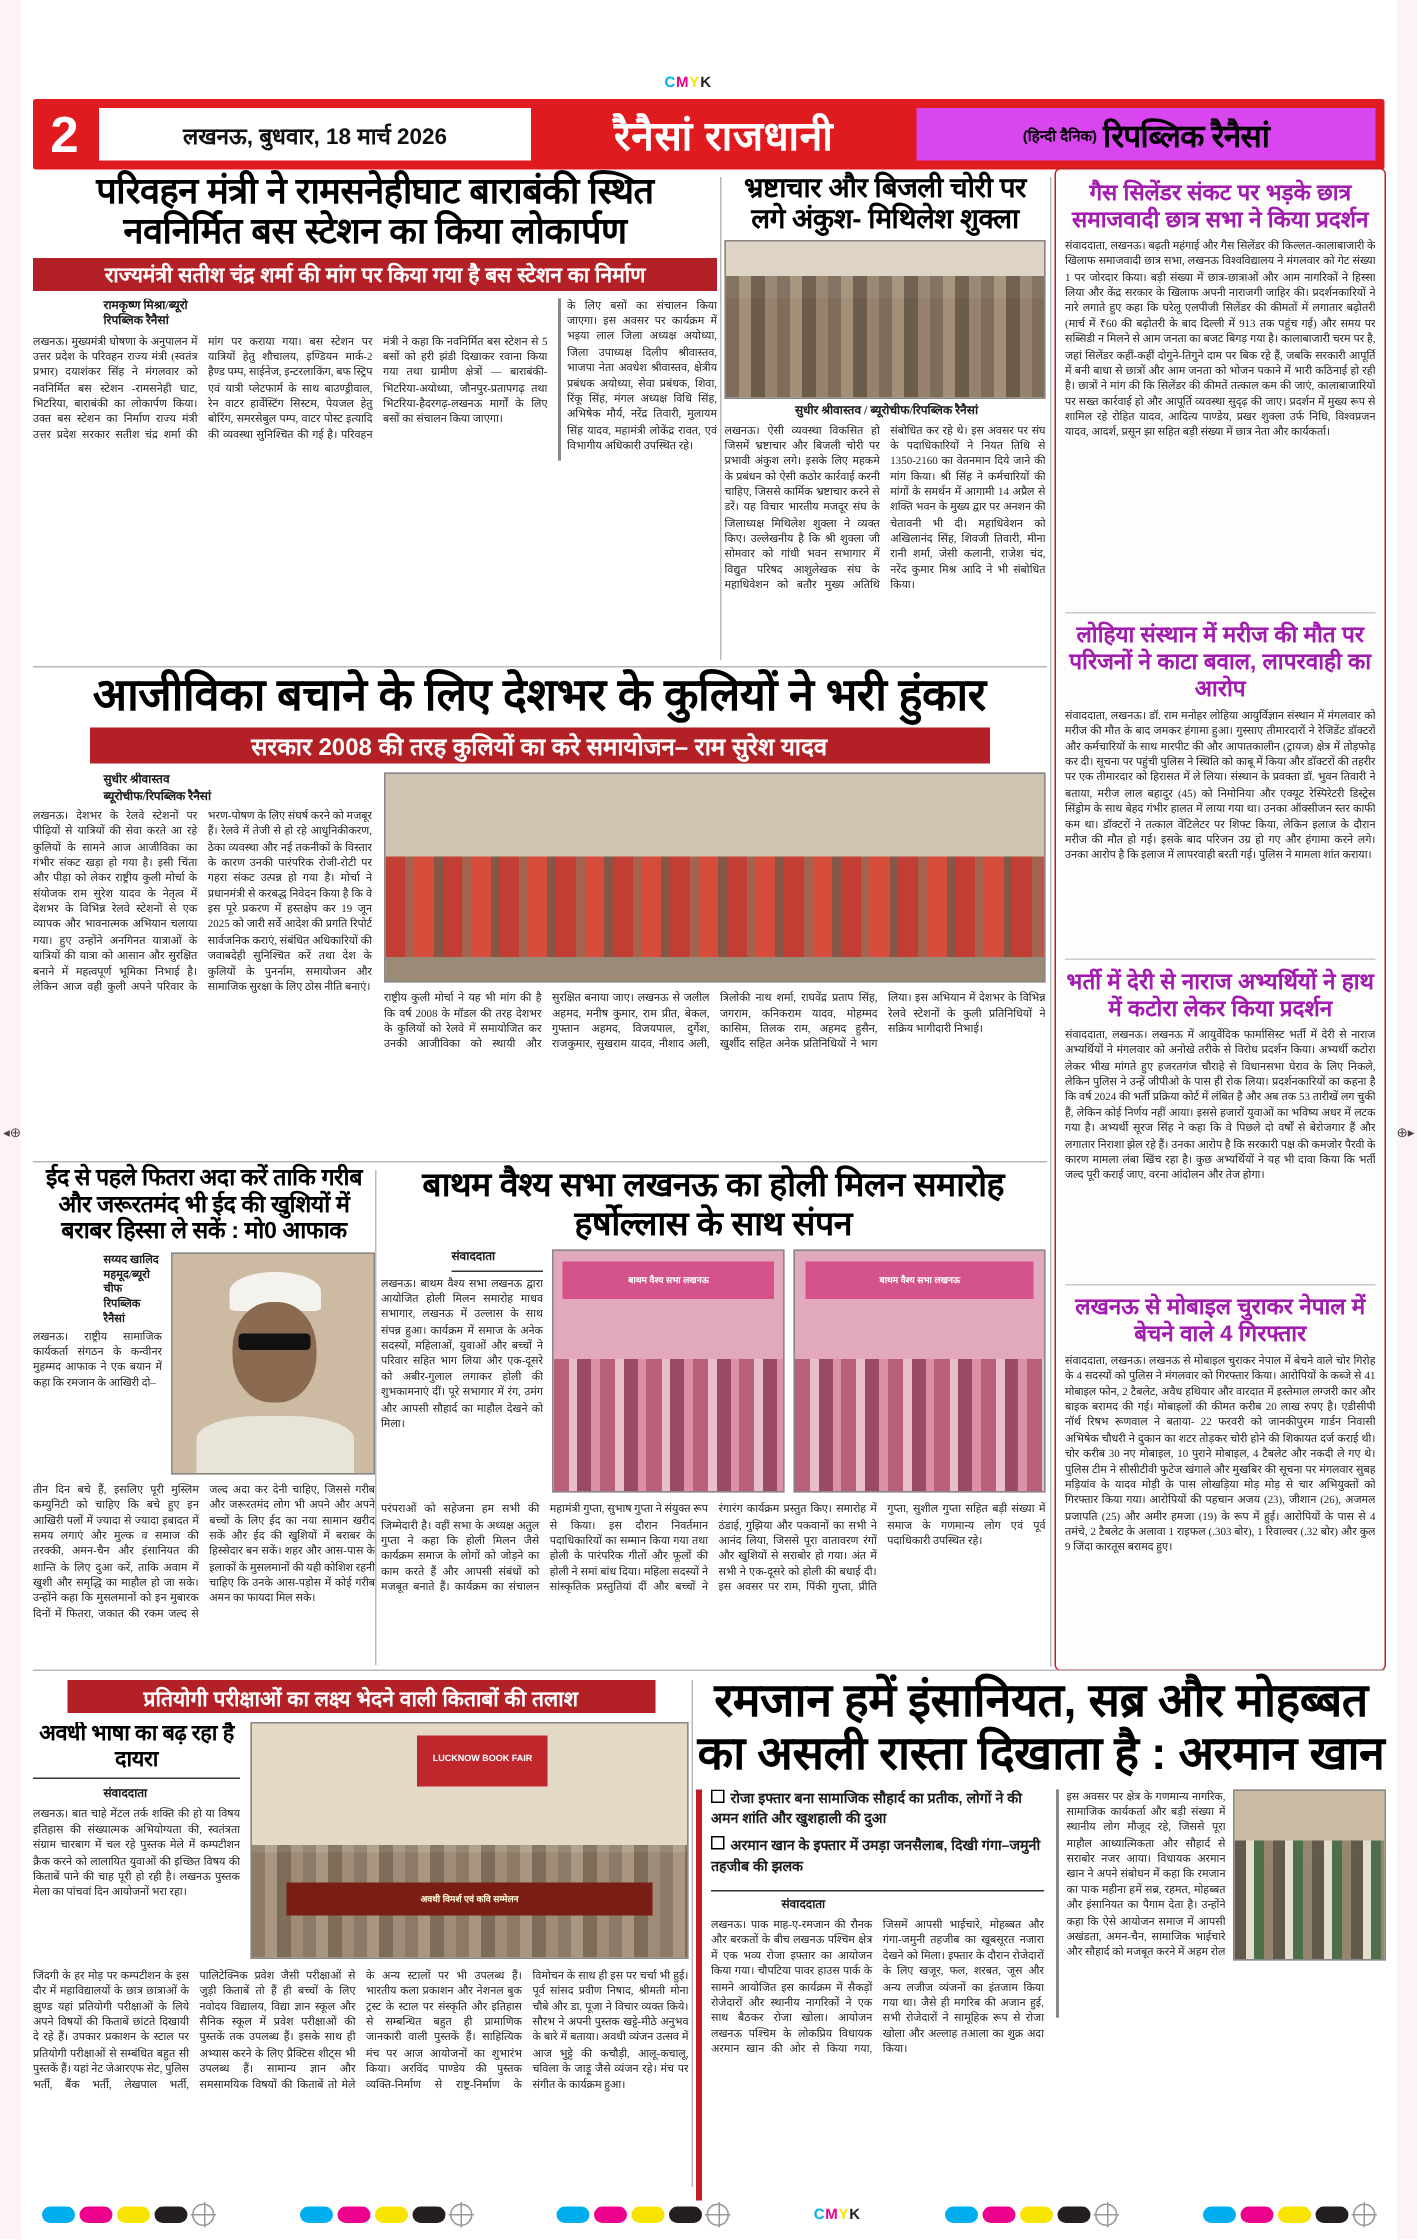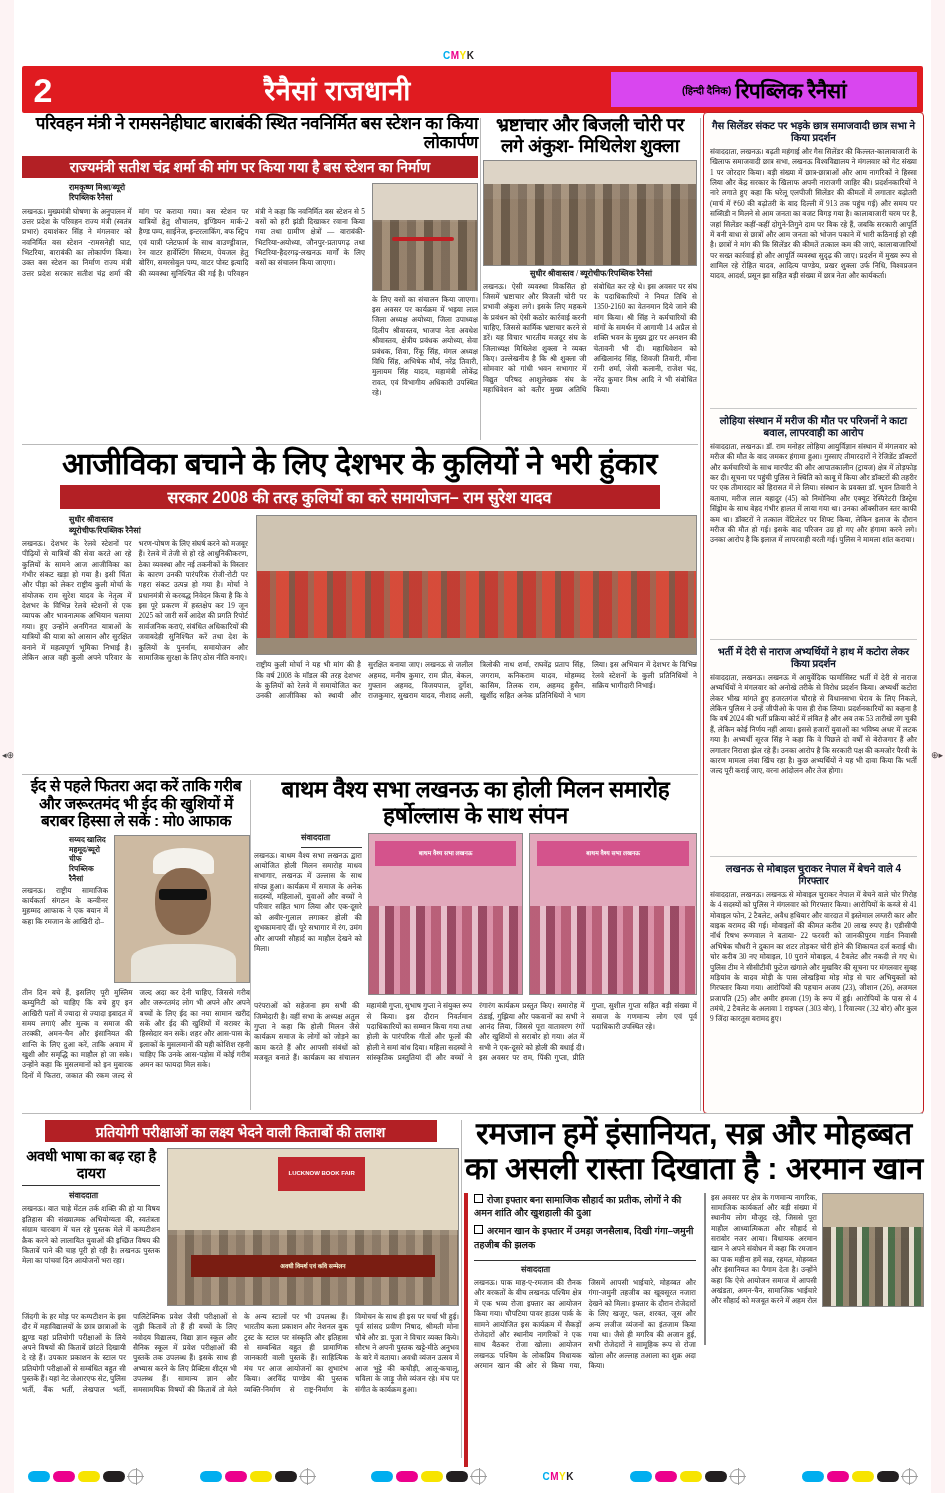--- a/index.html
+++ b/index.html
@@ -58,21 +58,21 @@
       font-size:6px;font-family:"Liberation Sans", sans-serif;font-weight:700;display:flex;align-items:center;justify-content:center;white-space:nowrap;overflow:hidden;}
   .ph-face{background:#cdbaa2;}
   .ph-face .cap{position:absolute;top:8%;left:28%;width:46%;height:18%;background:#f4f2ec;border-radius:50% 50% 8% 8%;}
   .ph-face .face{position:absolute;top:22%;left:30%;width:42%;height:46%;background:#8a6a50;border-radius:46%;}
   .ph-face .glasses{position:absolute;top:36%;left:33%;width:36%;height:8%;background:#111;border-radius:3px;}
   .ph-face .body{position:absolute;bottom:0;left:12%;width:78%;height:26%;background:#e8e4da;border-radius:40% 40% 0 0;}
 
   
   #rightcol{left:703px;top:112px;width:221px;height:1002px;border:1.4px solid #c21d22;border-radius:4px;background:#fffdfb;padding:5px 6px;box-sizing:border-box;}
   .rc-art{overflow:hidden;}
-  .rc-hl{font-family:"Liberation Sans", sans-serif;font-weight:700;font-size:10px;line-height:1.2;text-align:center;color:#0f172a;margin:2px 0 3px;}
+  .rc-hl{font-family:"Liberation Sans", sans-serif;font-weight:700;font-size:15px;line-height:1.2;text-align:center;color:#a21caf;margin:2px 0 3px;}
   .rc-sep{border-top:1px solid #c9c9c9;margin:4px 0;}
 
   .bullets{font-family:"Liberation Sans", sans-serif;font-weight:700;font-size:9.5px;line-height:1.45;}
   .bullets .b{margin-bottom:4px;}
   .bullets .sq{display:inline-block;width:7px;height:7px;border:1.4px solid #000;margin-right:4px;}
 
   
   #footerbars{left:0;top:1464px;width:945px;height:24px;display:flex;align-items:center;justify-content:space-around;}
   .bargroup{display:flex;align-items:center;gap:3px;}
   .dot{width:22px;height:11px;border-radius:6px;}
@@ -87,36 +87,37 @@
 <body>
 
 <div id="page">
 
   <div class="abs cmyk-label" style="left:443px;top:50px;">
     <span class="c">C</span><span class="m">M</span><span class="y">Y</span><span class="k">K</span>
   </div>
 
   <div class="abs" id="masthead">
     <div id="pageno">2</div>
+    <div id="datebox">लखनऊ, बुधवार, 18 मार्च 2026</div>
     <div id="mast-center">रैनैसां राजधानी</div>
     <div id="mast-right">
       <span class="pre">(हिन्दी दैनिक)</span>
       <span class="ttl">रिपब्लिक रैनैसां</span>
     </div>
   </div>
 
   <div class="abs" style="left:22px;top:114px;width:456px;height:328px;">
-    <div class="hl" style="font-size:17px;text-align:right;">परिवहन मंत्री ने रामसनेहीघाट बाराबंकी स्थित नवनिर्मित बस स्टेशन का किया लोकार्पण</div>
+    <div class="hl" style="font-size:24px;">परिवहन मंत्री ने रामसनेहीघाट बाराबंकी स्थित नवनिर्मित बस स्टेशन का किया लोकार्पण</div>
     <div class="red-banner" style="height:22px;font-size:14px;margin-top:3px;">राज्यमंत्री सतीश चंद्र शर्मा की मांग पर किया गया है बस स्टेशन का निर्माण</div>
     <div style="display:flex;gap:7px;margin-top:5px;height:232px;">
       <div style="flex:3;overflow:hidden;">
         <div class="byline"><span>रामकृष्ण मिश्रा/ब्यूरो</span><br><span>रिपब्लिक रैनैसां</span></div>
         <div class="bodytxt cols3" style="height:206px;margin-top:3px;">लखनऊ। मुख्यमंत्री घोषणा के अनुपालन में उत्तर प्रदेश के परिवहन राज्य मंत्री (स्वतंत्र प्रभार) दयाशंकर सिंह ने मंगलवार को नवनिर्मित बस स्टेशन -रामसनेही घाट, भिटरिया, बाराबंकी का लोकार्पण किया। उक्त बस स्टेशन का निर्माण राज्य मंत्री उत्तर प्रदेश सरकार सतीश चंद्र शर्मा की मांग पर कराया गया। बस स्टेशन पर यात्रियों हेतु शौचालय, इण्डियन मार्क-2 हैण्ड पम्प, साईनेज, इन्टरलाकिंग, बफ स्ट्रिप एवं यात्री प्लेटफार्म के साथ बाउण्ड्रीवाल, रेन वाटर हार्वेस्टिंग सिस्टम, पेयजल हेतु बोरिंग, समरसेबुल पम्प, वाटर पोस्ट इत्यादि की व्यवस्था सुनिश्चित की गई है। परिवहन मंत्री ने कहा कि नवनिर्मित बस स्टेशन से 5 बसों को हरी झंडी दिखाकर रवाना किया गया तथा ग्रामीण क्षेत्रों — बाराबंकी-भिटरिया-अयोध्या, जौनपुर-प्रतापगढ़ तथा भिटरिया-हैदरगढ़-लखनऊ मार्गों के लिए बसों का संचालन किया जाएगा।</div>
       </div>
-      <div style="width:106px;display:flex;flex-direction:column;gap:4px;">
+      <div style="width:106px;display:flex;gap:4px;">
         <div class="photo" style="height:106px;">
           <div class="ph-sky"></div>
             <div class="ph-figures"></div>
           <div style="position:absolute;left:18%;top:50%;width:60%;height:4px;background:#c21d22;border-radius:2px;"></div>
         </div>
         <div class="bodytxt" style="height:120px;">के लिए बसों का संचालन किया जाएगा। इस अवसर पर कार्यक्रम में भइया लाल जिला अध्यक्ष अयोध्या, जिला उपाध्यक्ष दिलीप श्रीवास्तव, भाजपा नेता अवधेश श्रीवास्तव, क्षेत्रीय प्रबंधक अयोध्या, सेवा प्रबंधक, शिवा, रिंकू सिंह, मंगल अध्यक्ष विधि सिंह, अभिषेक मौर्य, नरेंद्र तिवारी, मुलायम सिंह यादव, महामंत्री लोकेंद्र रावत, एवं विभागीय अधिकारी उपस्थित रहे।</div>
       </div>
     </div>
   </div>
 

